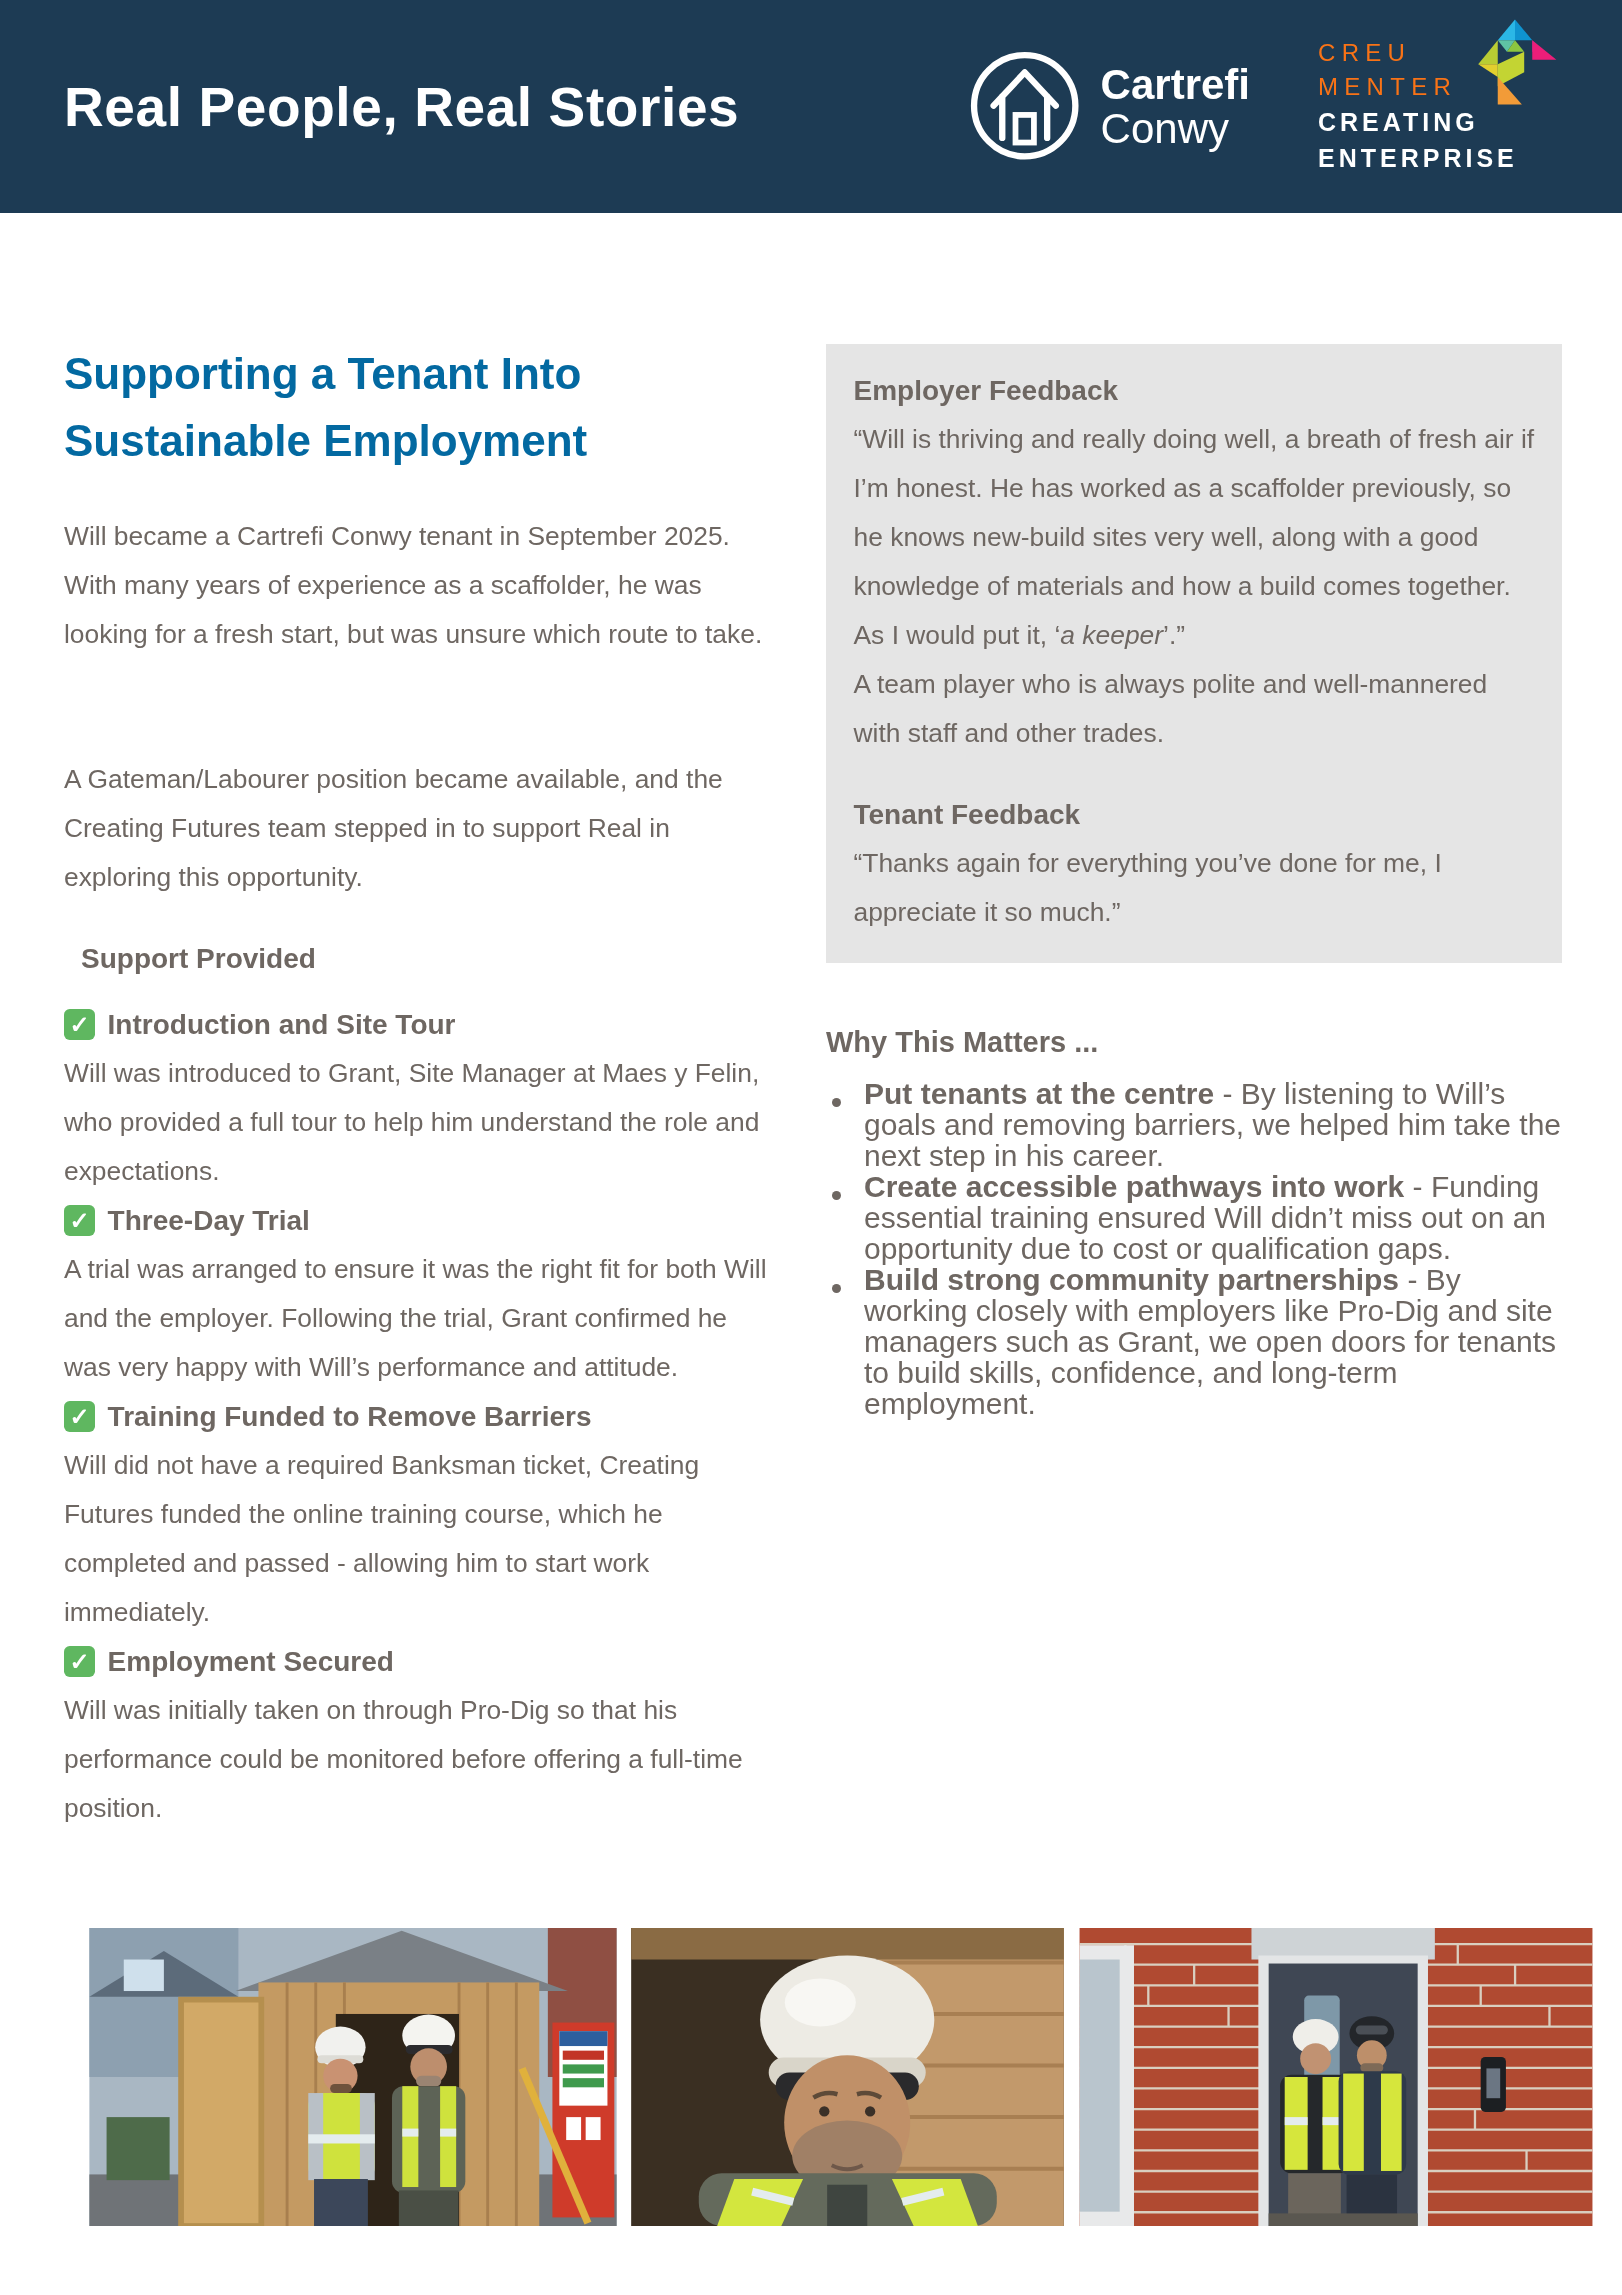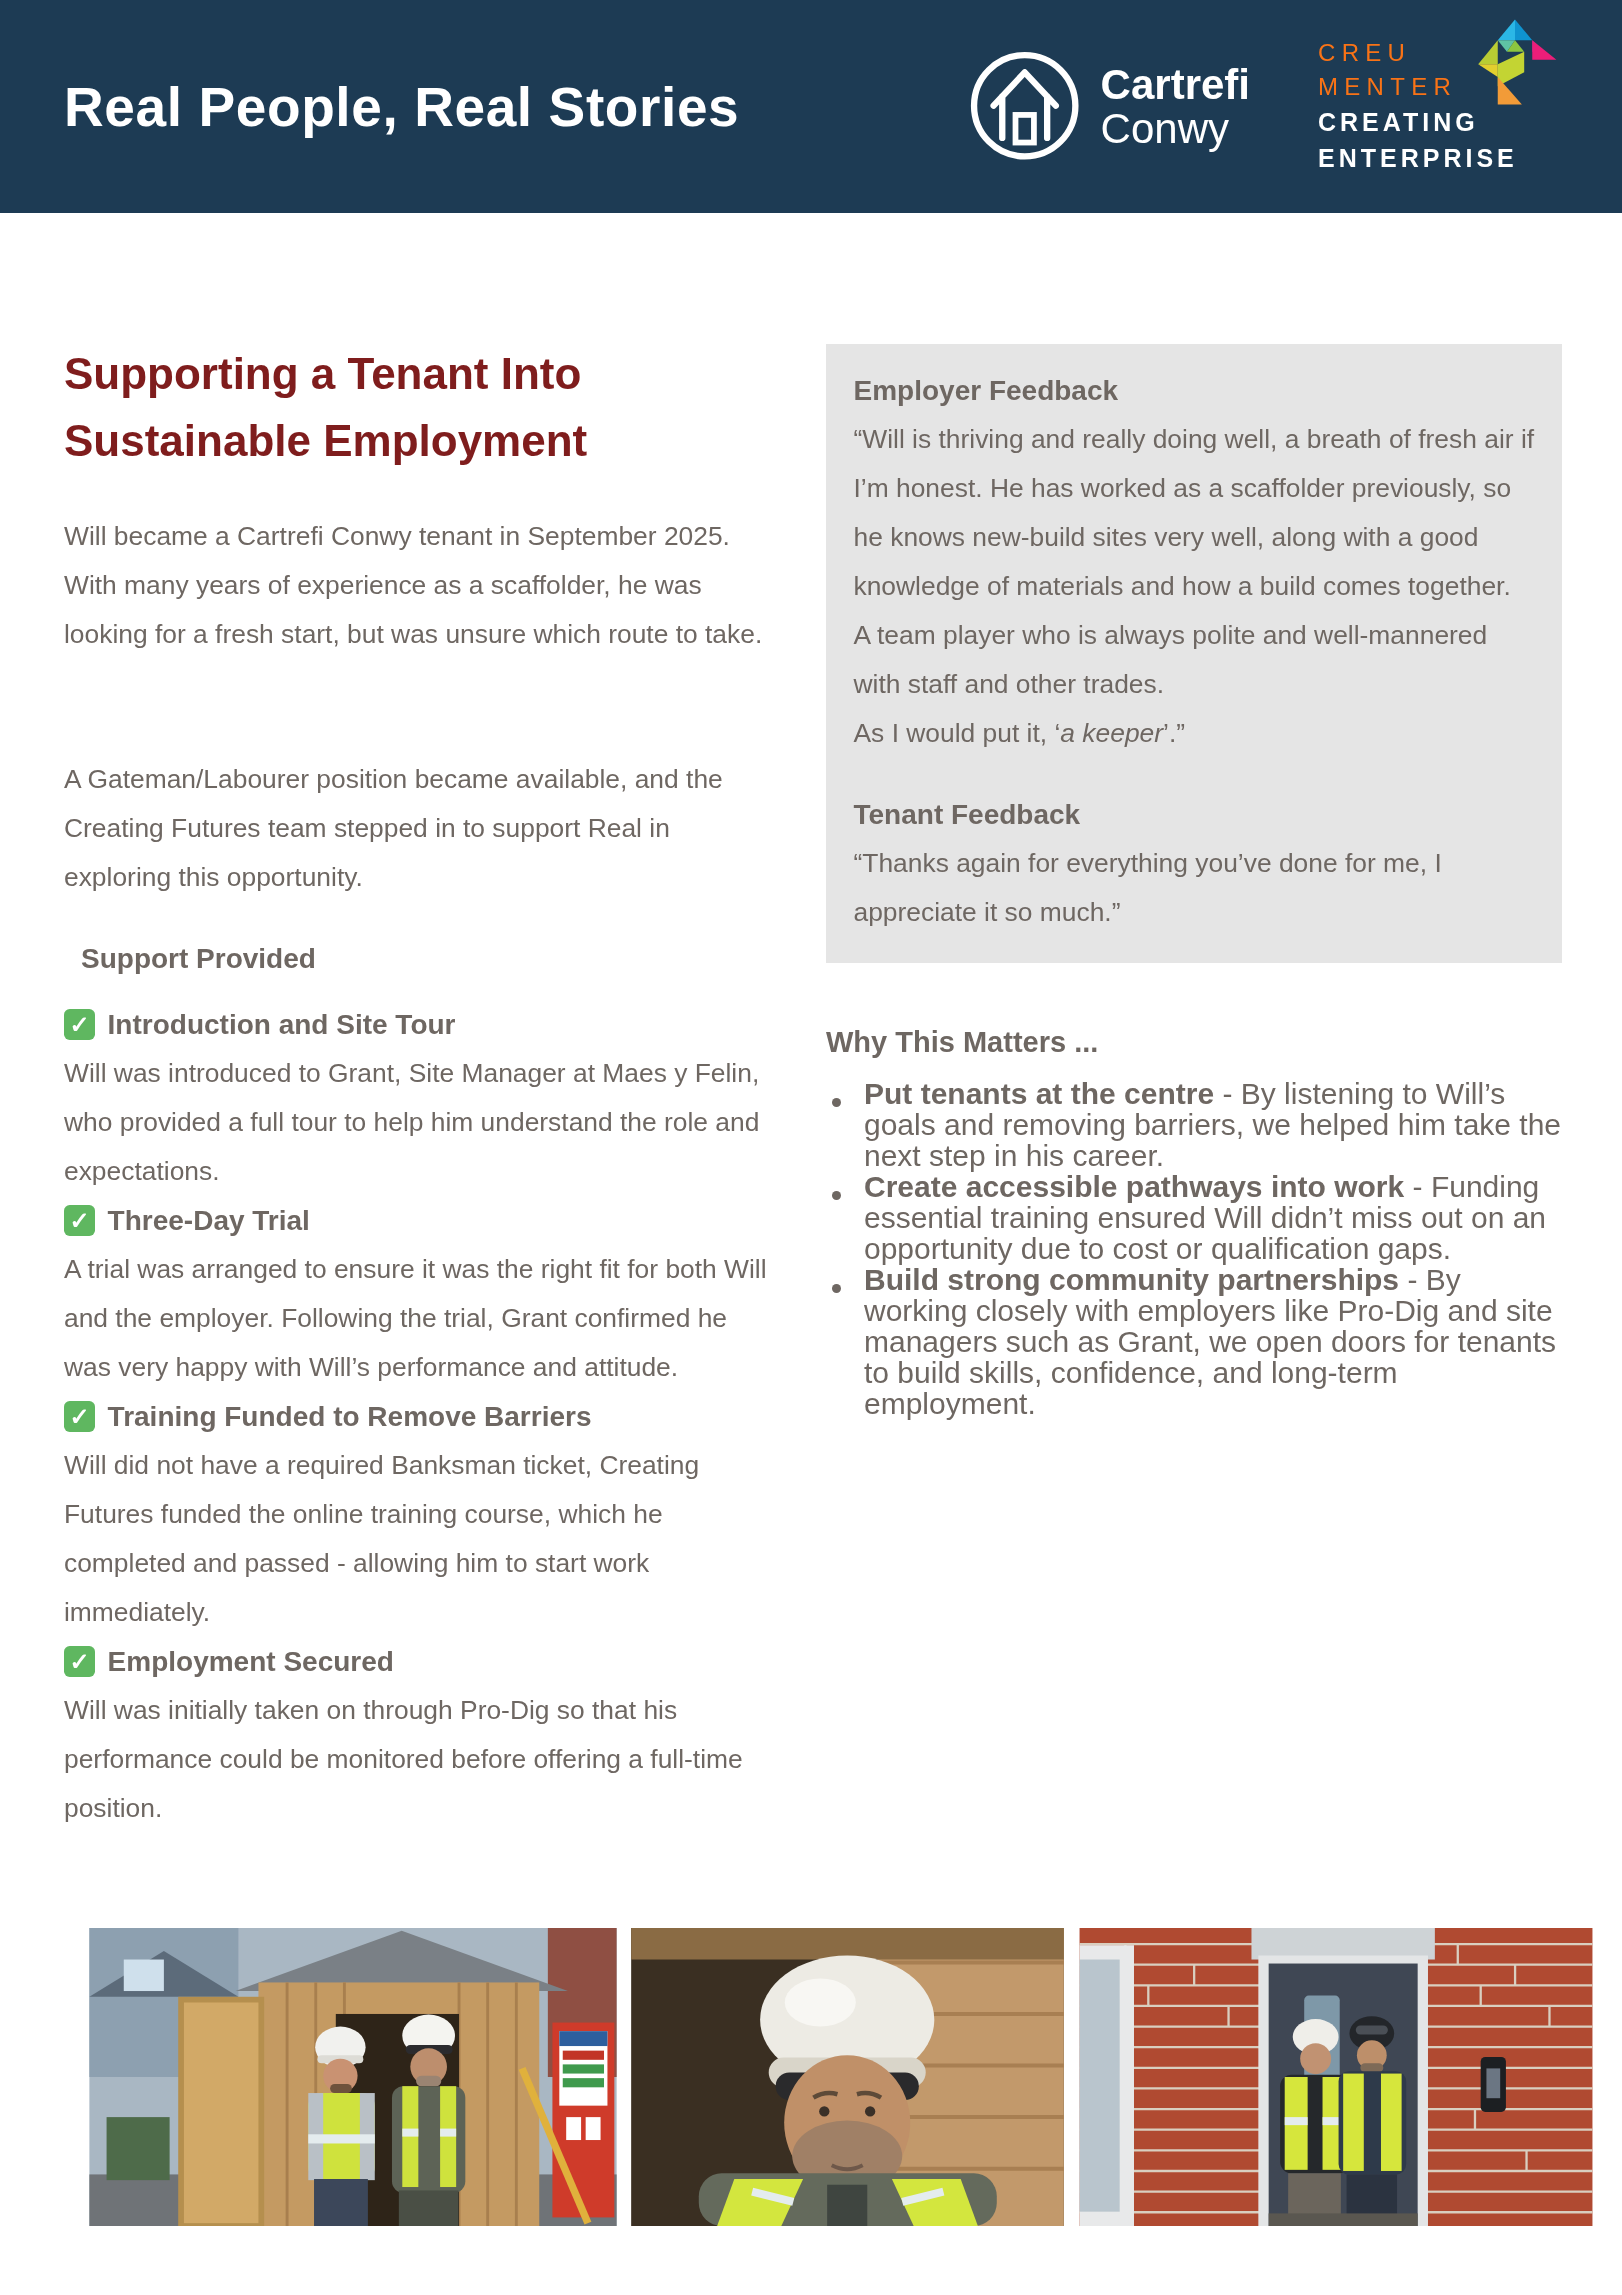--- a/index.html
+++ b/index.html
@@ -23,21 +23,21 @@
   .ent { position:relative; width:241px; height:172px; }
   .ent-lines { position:absolute; left:0; top:15px; }
   .ent-l1,.ent-l2 { color:#f97316; font-size:24px; font-weight:400; letter-spacing:6.3px; line-height:34px; white-space:nowrap; }
   .ent-l3,.ent-l4 { color:#fff; font-size:25px; font-weight:700; letter-spacing:4px; line-height:36px; white-space:nowrap; }
   .ent-arrow { position:absolute; top:-3.4px; right:-2.3px; }
 
   
   .col-left  { position:absolute; left:64px;  top:341px; width:717px; }
   .col-right { position:absolute; left:826px; top:344px; width:736px; }
 
-  .headline { font-size:44px; font-weight:700; line-height:1.52; color:#7f1d1d; margin:0 0 37px 0; }
+  .headline { font-size:44px; font-weight:700; line-height:1.52; color:#0369a1; margin:0 0 37px 0; }
   .body-p { font-size:26.4px; line-height:49px; margin:0; }
   .p-intro1 { margin-bottom:96px; }
   .p-intro2 { margin-bottom:32px; }
   .subhead { font-size:28px; font-weight:700; margin:17px; line-height:49px; }
 
   .sup-title { font-size:28px; font-weight:700; line-height:49px; display:flex; align-items:center; gap:12.6px; }
   .check {
     display:inline-flex; width:31px; height:31px; border-radius:5.7px;
     background:#5fb760; color:#ffffff; font-size:24px; font-weight:700;
     align-items:center; justify-content:center; flex:0 0 auto;
@@ -153,22 +153,22 @@
     </div>
     <p class="body-p sup-body">Will was initially taken on through Pro-Dig so that his performance could be monitored before offering a full-time position.</p>
   </div>
 </div>
 
 <div class="col-right">
 
   <div class="feedback-box">
     <h3 class="fb-h">Employer Feedback</h3>
     <p class="fb-p">“Will is thriving and really doing well, a breath of fresh air if I’m honest. He has worked as a scaffolder previously, so he knows new-build sites very well, along with a good knowledge of materials and how a build comes together.</p>
+    <p class="fb-p"><span>As I would put it, ‘</span><em>a keeper</em><span>’.”</span></p>
     <p class="fb-p">A team player who is always polite and well-mannered with staff and other trades.</p>
-    <p class="fb-p"><span>As I would put it, ‘</span><em>a keeper</em><span>’.”</span></p>
 
     <h3 class="fb-h fb-h2">Tenant Feedback</h3>
     <p class="fb-p">“Thanks again for everything you’ve done for me, I appreciate it so much.”</p>
   </div>
 
   <h3 class="why-head">Why This Matters ...</h3>
   <ul class="why-list">
     <li><strong>Put tenants at the centre</strong><span> - By listening to Will’s goals and removing barriers, we helped him take the next step in his career.</span></li>
     <li><strong>Create accessible pathways into work</strong><span> - Funding essential training ensured Will didn’t miss out on an opportunity due to cost or qualification gaps.</span></li>
     <li><strong>Build strong community partnerships</strong><span> - By working closely with employers like Pro-Dig and site managers such as Grant, we open doors for tenants to build skills, confidence, and long-term employment.</span></li>

